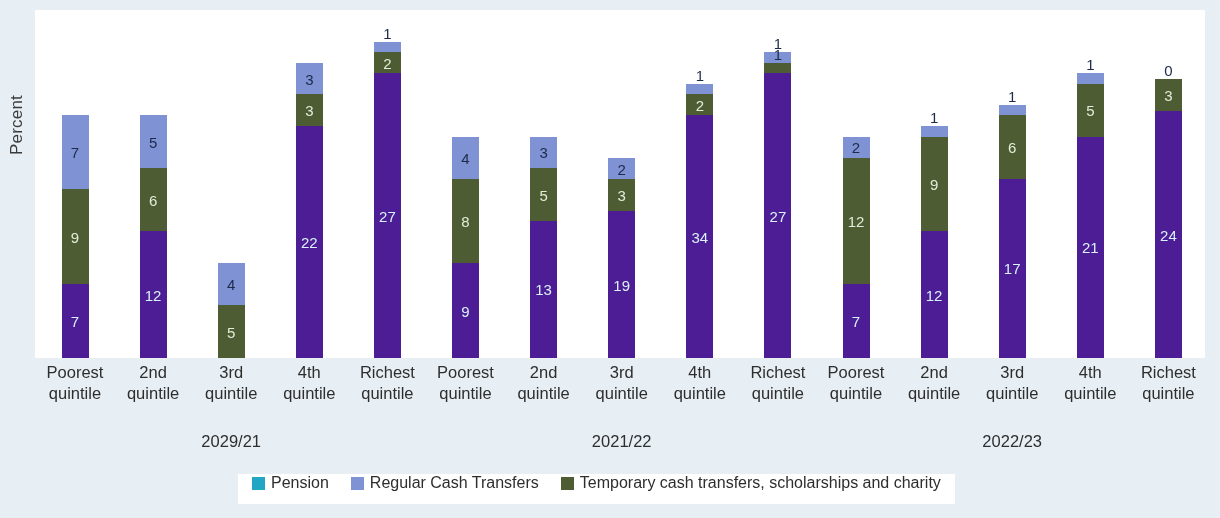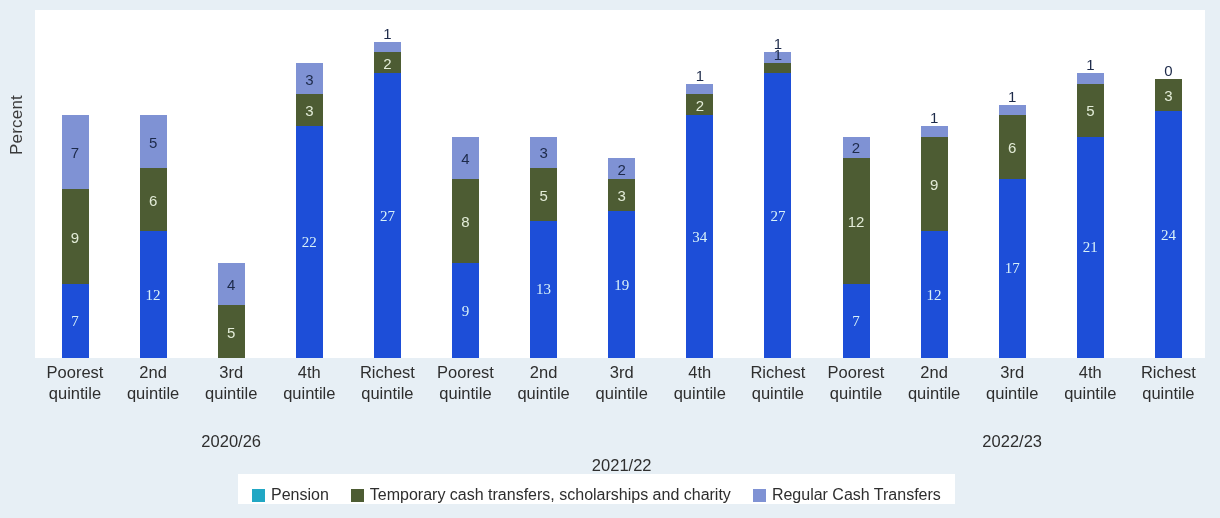--- a/index.html
+++ b/index.html
@@ -50,21 +50,21 @@
     width: 100%;
   }
   .seg-label {
     position: absolute;
     left: 0; right: 0;
     text-align: center;
     font-size: 15px;
     line-height: 1;
     white-space: nowrap;
   }
-  .seg.pension   { background: #1d4ed8; font-family: Liberation Serif, serif; }
+  .seg.pension   { background: #4c1d95; }
   .seg.temporary { background: #4d5c33; }
   .seg.regular   { background: #7f92d4; }
   .seg.pension   > .seg-label { color: #d9f2f8; }
   .seg.temporary > .seg-label { color: #e3ecd8; }
   .seg.regular   > .seg-label { color: #1d2a4a; }
   .seg-label.inside {
     top: 50%;
     transform: translateY(-50%);
   }
   .seg-label.above {
@@ -96,21 +96,21 @@
   }
 
   
   #legend {
     position: absolute;
     left: 238px;
     top: 474px;
     height: 30px;
     background: #ffffff;
     display: flex;
-    align-items: flex-end;
+    align-items: flex-start;
     padding: 0 14px;
     box-sizing: border-box;
     gap: 22px;
   }
   .legend-item {
     display: flex;
     align-items: center;
     gap: 6px;
     font-size: 16px;
     color: #2e2e2e;
@@ -352,32 +352,32 @@
       <div class="cat-label" style="left: 1045.3px;">
         <span>4th</span>
         <span>quintile</span>
       </div>
       <div class="cat-label" style="left: 1123.4px;">
         <span>Richest</span>
         <span>quintile</span>
       </div>
     </div>
   <div id="groups-layer">
-      <div class="group-label" style="left: 131.2px;">2020/26</div>
-      <div class="group-label" style="left: 521.7px; margin-top: 24px;">2021/22</div>
+      <div class="group-label" style="left: 131.2px;">2029/21</div>
+      <div class="group-label" style="left: 521.7px;">2021/22</div>
       <div class="group-label" style="left: 912.2px;">2022/23</div>
     </div>
 
   <div id="legend">
       <div class="legend-item">
         <span class="legend-swatch pension"></span>
         <span>Pension</span>
       </div>
       <div class="legend-item">
+        <span class="legend-swatch regular"></span>
+        <span>Regular Cash Transfers</span>
+      </div>
+      <div class="legend-item">
         <span class="legend-swatch temporary"></span>
         <span>Temporary cash transfers, scholarships and charity</span>
       </div>
-      <div class="legend-item">
-        <span class="legend-swatch regular"></span>
-        <span>Regular Cash Transfers</span>
-      </div>
     </div>
 </div>
 
 </body></html>

